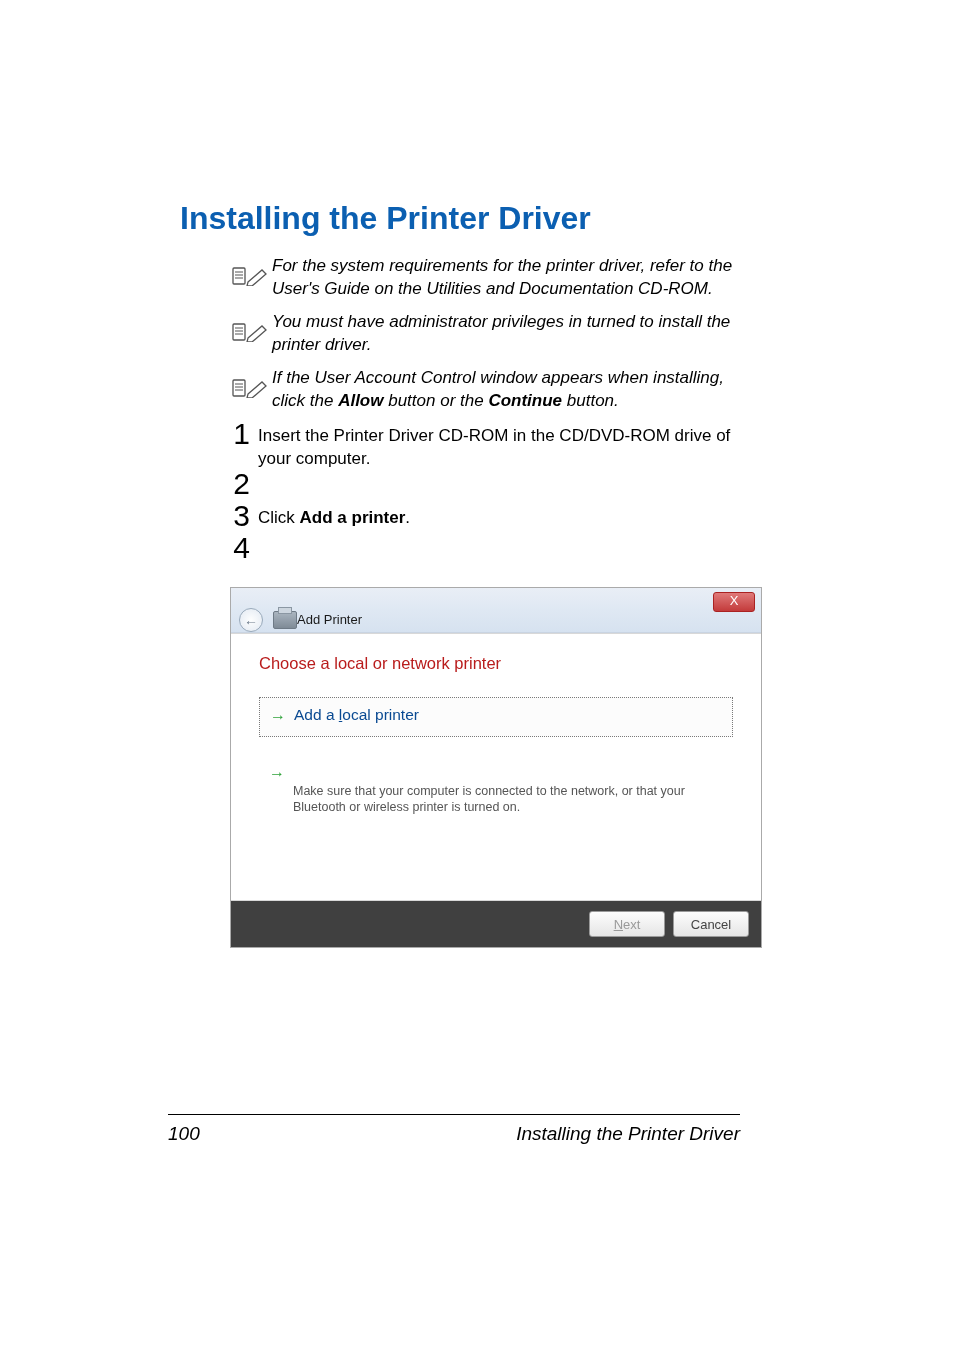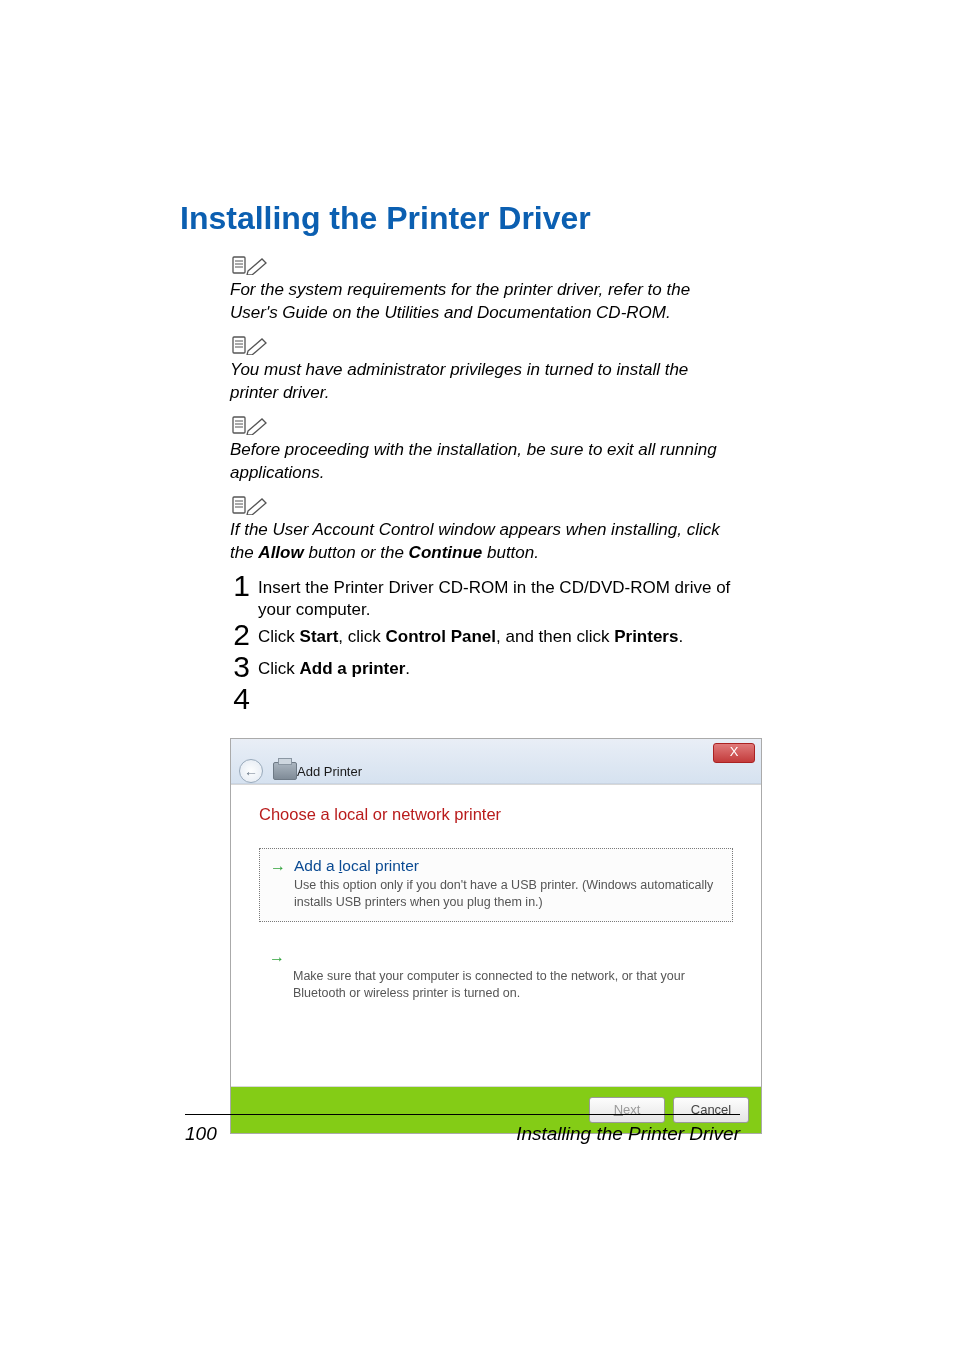--- a/index.html
+++ b/index.html
@@ -19,23 +19,22 @@
     padding: 200px 130px 12px 180px;
   }
   .heading {
     color: #0b5fb1;
     font-size: 32px;
     font-weight: bold;
     margin: 0 0 18px 0;
   }
   .note-row {
     display: flex;
-    align-items: flex-start;
+    align-items: center;
     margin: 6px 0 10px 50px;
-    flex-direction: column;
   }
   .note-row .icon {
     width: 42px;
     flex: none;
     text-align: center;
     padding-top: 0px;
   }
   .note-text {
     font-style: italic;
     font-size: 17px;
@@ -174,21 +173,21 @@
   .dlg-opt-desc {
     color: #555;
     font-size: 12.5px;
     margin-left: 24px;
     line-height: 1.35;
   }
   .dlg-access {
     text-decoration: underline;
   }
   .dlg-footer {
-    background: #84cc16;
+    background: #404040;
     border-top: 1px solid #d8d8d8;
     height: 46px;
     display: flex;
     align-items: center;
     justify-content: flex-end;
     padding-right: 12px;
     gap: 8px;
   }
   .dlg-btn {
     min-width: 74px;
@@ -202,21 +201,21 @@
     align-items: center;
     justify-content: center;
   }
   .dlg-btn.disabled {
     color: #9a9a9a;
   }
 
   
   .page-footer {
     position: absolute;
-    left: 185px;
+    left: 168px;
     right: 130px;
     bottom: 205px;
     border-top: 1px solid #000;
     padding-top: 8px;
     display: flex;
     justify-content: space-between;
     font-style: italic;
     font-size: 19px;
   }
   .note-svg {
@@ -250,58 +249,43 @@
         <rect x="1" y="2" width="12" height="16" rx="1" fill="none" stroke="#555" stroke-width="1.3"></rect>
         <line x1="3" y1="6" x2="11" y2="6" stroke="#555" stroke-width="1"></line>
         <line x1="3" y1="9" x2="11" y2="9" stroke="#555" stroke-width="1"></line>
         <line x1="3" y1="12" x2="11" y2="12" stroke="#555" stroke-width="1"></line>
         <path d="M16 16 L30 4 L34 8 L20 20 L15 20 Z" fill="none" stroke="#555" stroke-width="1.3"></path>
       </svg>
     </div>
     <div class="note-text">You must have administrator privileges in turned to install the printer driver.</div>
   </div>
 
+
   <div class="note-row">
     <div class="icon">
       <svg class="note-svg" viewBox="0 0 38 20">
         <rect x="1" y="2" width="12" height="16" rx="1" fill="none" stroke="#555" stroke-width="1.3"></rect>
         <line x1="3" y1="6" x2="11" y2="6" stroke="#555" stroke-width="1"></line>
         <line x1="3" y1="9" x2="11" y2="9" stroke="#555" stroke-width="1"></line>
         <line x1="3" y1="12" x2="11" y2="12" stroke="#555" stroke-width="1"></line>
         <path d="M16 16 L30 4 L34 8 L20 20 L15 20 Z" fill="none" stroke="#555" stroke-width="1.3"></path>
       </svg>
     </div>
-    <div class="note-text">Before proceeding with the installation, be sure to exit all running applications.</div>
-  </div>
-
-  <div class="note-row">
-    <div class="icon">
-      <svg class="note-svg" viewBox="0 0 38 20">
-        <rect x="1" y="2" width="12" height="16" rx="1" fill="none" stroke="#555" stroke-width="1.3"></rect>
-        <line x1="3" y1="6" x2="11" y2="6" stroke="#555" stroke-width="1"></line>
-        <line x1="3" y1="9" x2="11" y2="9" stroke="#555" stroke-width="1"></line>
-        <line x1="3" y1="12" x2="11" y2="12" stroke="#555" stroke-width="1"></line>
-        <path d="M16 16 L30 4 L34 8 L20 20 L15 20 Z" fill="none" stroke="#555" stroke-width="1.3"></path>
-      </svg>
-    </div>
     <div class="note-text">
       <span>If the User Account Control window appears when installing, click the </span><span class="italic-bold">Allow</span><span> button or the </span><span class="italic-bold">Continue</span><span> button.</span>
     </div>
   </div>
 
   <div class="step-row">
     <div class="step-num">1</div>
     <div class="step-text">Insert the Printer Driver CD-ROM in the CD/DVD-ROM drive of your computer.</div>
   </div>
 
   <div class="step-row">
     <div class="step-num">2</div>
-    <div class="step-text">
-      <span>Click </span><span class="bold">Start</span><span>, click </span><span class="bold">Control Panel</span><span>, and then click </span><span class="bold">Printers</span><span>.</span>
-    </div>
   </div>
 
   <div class="step-row">
     <div class="step-num">3</div>
     <div class="step-text">
       <span>Click </span><span class="bold">Add a printer</span><span>.</span>
     </div>
   </div>
 
   <div class="step-row">
@@ -320,21 +304,20 @@
     <div class="dlg-body">
       <div class="dlg-heading">Choose a local or network printer</div>
 
       <div class="dlg-option selected">
         <div class="dlg-opt-head">
           <span class="arrow">→</span>
           <span>
             <span>Add a </span><span class="dlg-access">l</span><span>ocal printer</span>
           </span>
         </div>
-        <div class="dlg-opt-desc">Use this option only if you don't have a USB printer. (Windows automatically installs USB printers when you plug them in.)</div>
       </div>
 
       <div class="dlg-option">
         <div class="dlg-opt-head">
           <span class="arrow">→</span>
         </div>
         <div class="dlg-opt-desc">Make sure that your computer is connected to the network, or that your Bluetooth or wireless printer is turned on.</div>
       </div>
 
       <div style="height:40px"></div>

